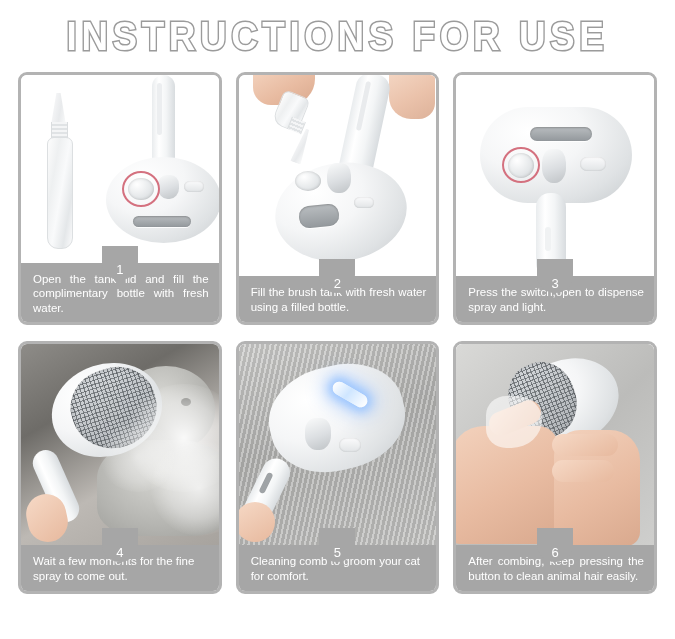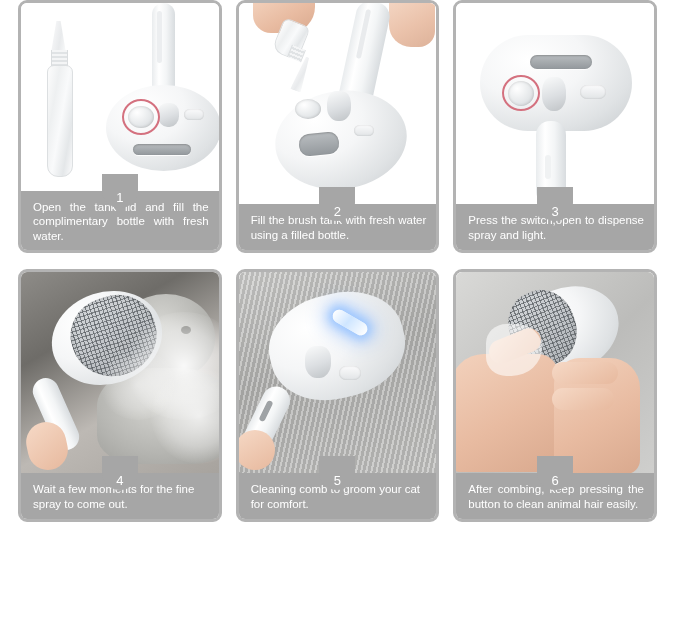--- a/index.html
+++ b/index.html
@@ -165,20 +165,23 @@
     position:absolute;border-radius:50% 50% 48% 48%;
     background:radial-gradient(ellipse at 45% 35%,#d6d6d2,#b4b4b0 60%,#9b9b97);
   }
   .eye{position:absolute;border-radius:50%;background:#6b6b67;}
 </style>
 </head>
 <body>
 
 <div class="page">
 
+  <div class="title-wrap">
+    <div class="title">INSTRUCTIONS FOR USE</div>
+  </div>
 
   <div class="grid">
 
     <div class="card">
       <div class="photo">
         <div class="scene">
 
           <div class="bottle-tip" style="left:30px;top:18px;width:15px;height:32px;"></div>
           <div class="bottle-neck" style="left:30px;top:47px;width:15px;height:16px;"></div>
           <div class="bottle-body" style="left:26px;top:62px;width:24px;height:110px;"></div>

